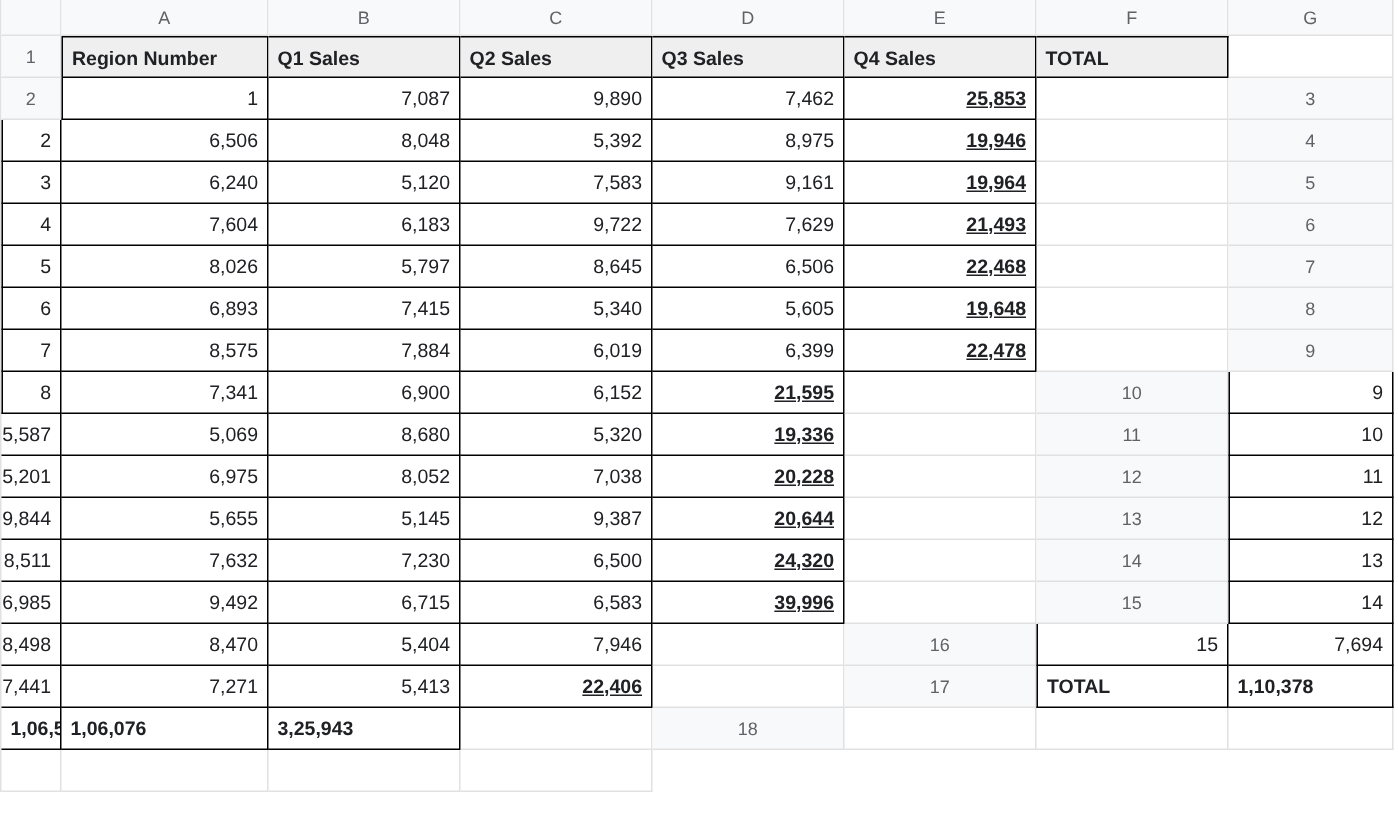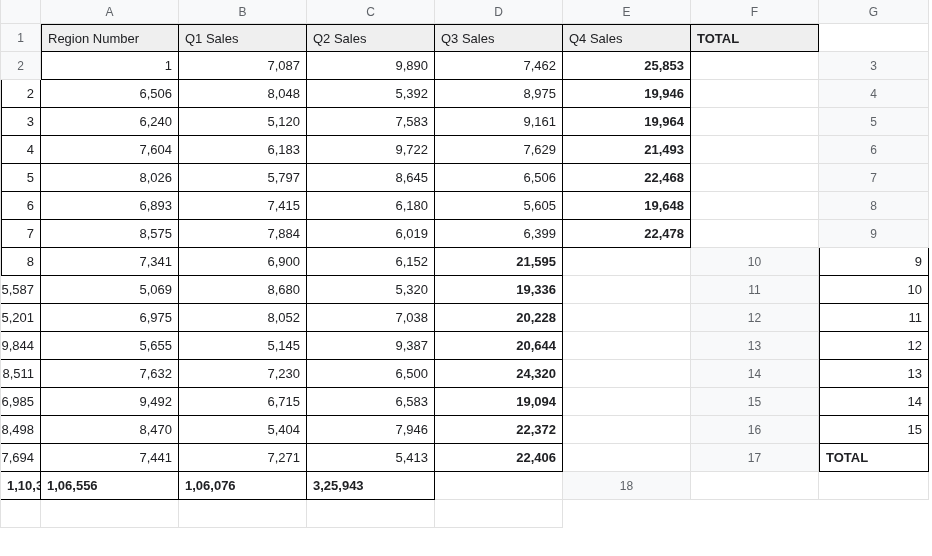--- a/index.html
+++ b/index.html
@@ -38,34 +38,34 @@
     border-right: 1px solid #e1e1e1;
     border-bottom: 1px solid #e1e1e1;
     padding: 0 6px;
     display: flex;
     align-items: center;
     overflow: hidden;
     white-space: nowrap;
   }
   .data-hdr {
     background: #efefef;
-    font-weight: normal;
+    font-weight: bold;
     border-right: 1px solid #000;
     border-bottom: 1px solid #000;
     border-top: 1px solid #000;
   }
   .data-hdr.first { border-left: 1px solid #000; }
   .data-hdr.bold { font-weight: bold; }
   .data-cell {
     border-right: 1px solid #000;
     border-bottom: 1px solid #000;
     justify-content: flex-end;
   }
   .data-cell.first { border-left: 1px solid #000; }
-  .total-col { font-weight: bold; }
+  .total-col { font-weight: bold; text-decoration: underline; }
   .total-row {
     font-weight: bold;
     justify-content: flex-start;
     border-right: 1px solid #000;
     border-bottom: 1px solid #000;
   }
   .total-row.first { border-left: 1px solid #000; }
 </style>
 </head>
 <body>
@@ -123,21 +123,21 @@
     <div class="cell data-cell">8,026</div>
     <div class="cell data-cell">5,797</div>
     <div class="cell data-cell">8,645</div>
     <div class="cell data-cell">6,506</div>
     <div class="cell data-cell total-col">22,468</div>
     <div class="cell"></div>
     <div class="rowhdr">7</div>
     <div class="cell data-cell first">6</div>
     <div class="cell data-cell">6,893</div>
     <div class="cell data-cell">7,415</div>
-    <div class="cell data-cell">6,180</div>
+    <div class="cell data-cell">5,340</div>
     <div class="cell data-cell">5,605</div>
     <div class="cell data-cell total-col">19,648</div>
     <div class="cell"></div>
     <div class="rowhdr">8</div>
     <div class="cell data-cell first">7</div>
     <div class="cell data-cell">8,575</div>
     <div class="cell data-cell">7,884</div>
     <div class="cell data-cell">6,019</div>
     <div class="cell data-cell">6,399</div>
     <div class="cell data-cell total-col">22,478</div>
@@ -180,29 +180,28 @@
     <div class="cell data-cell">7,230</div>
     <div class="cell data-cell">6,500</div>
     <div class="cell data-cell total-col">24,320</div>
     <div class="cell"></div>
     <div class="rowhdr">14</div>
     <div class="cell data-cell first">13</div>
     <div class="cell data-cell">6,985</div>
     <div class="cell data-cell">9,492</div>
     <div class="cell data-cell">6,715</div>
     <div class="cell data-cell">6,583</div>
-    <div class="cell data-cell total-col">19,094</div>
+    <div class="cell data-cell total-col">39,996</div>
     <div class="cell"></div>
     <div class="rowhdr">15</div>
     <div class="cell data-cell first">14</div>
     <div class="cell data-cell">8,498</div>
     <div class="cell data-cell">8,470</div>
     <div class="cell data-cell">5,404</div>
     <div class="cell data-cell">7,946</div>
-    <div class="cell data-cell total-col">22,372</div>
     <div class="cell"></div>
     <div class="rowhdr">16</div>
     <div class="cell data-cell first">15</div>
     <div class="cell data-cell">7,694</div>
     <div class="cell data-cell">7,441</div>
     <div class="cell data-cell">7,271</div>
     <div class="cell data-cell">5,413</div>
     <div class="cell data-cell total-col">22,406</div>
     <div class="cell"></div>
     <div class="rowhdr">17</div>

